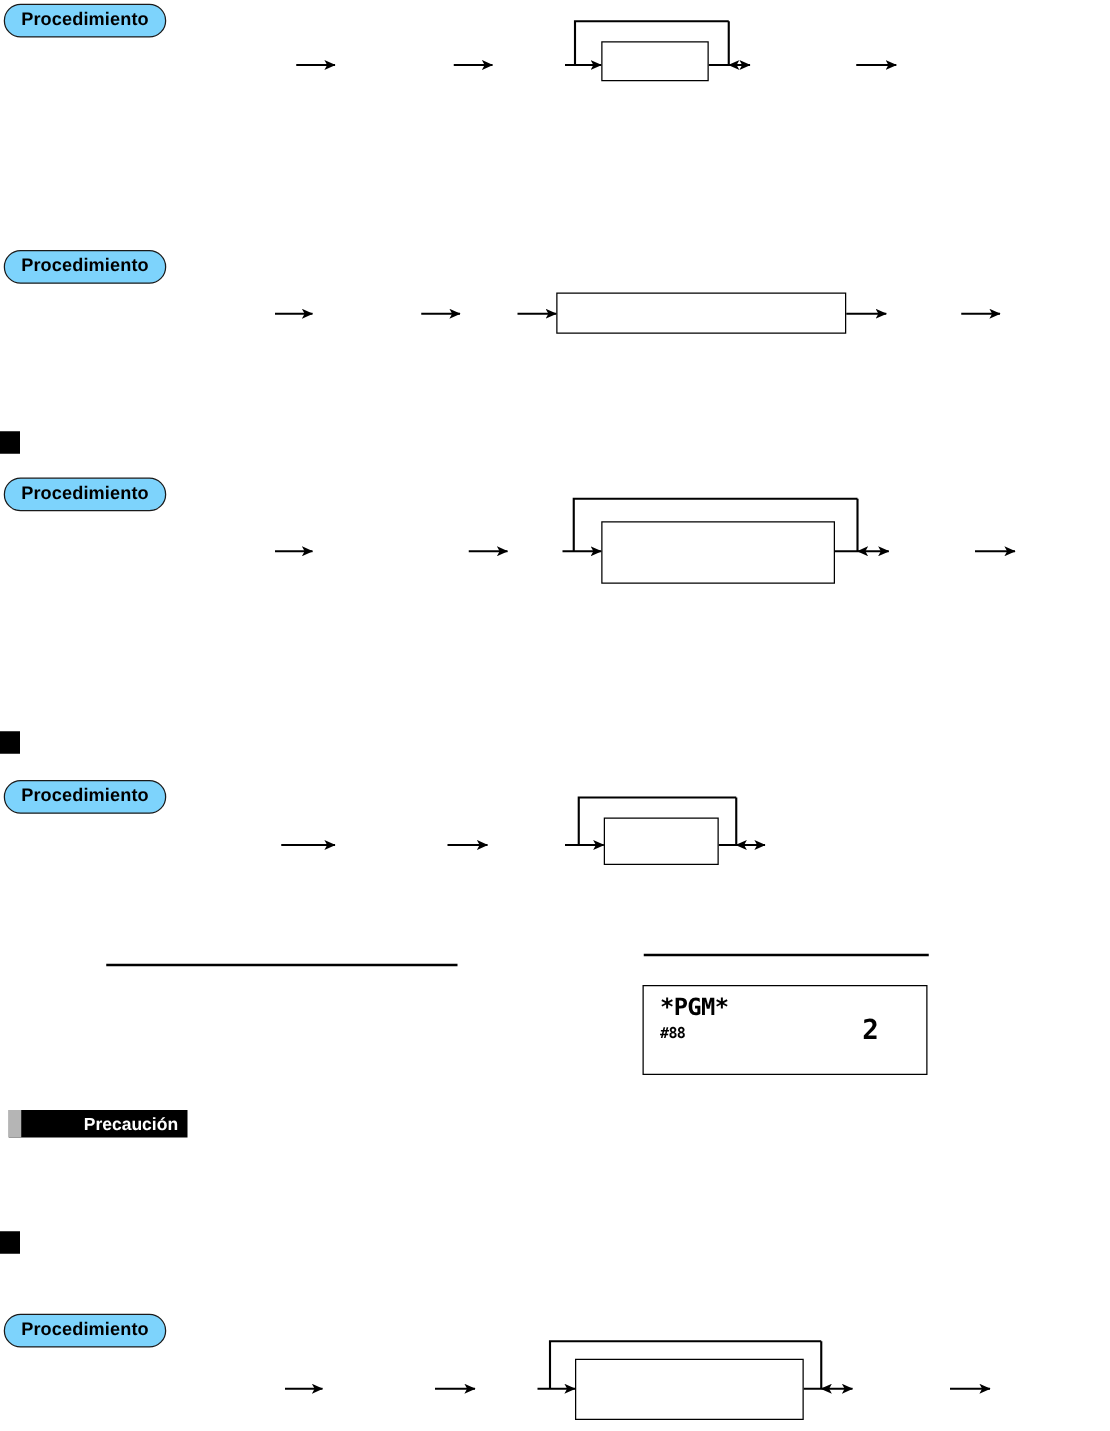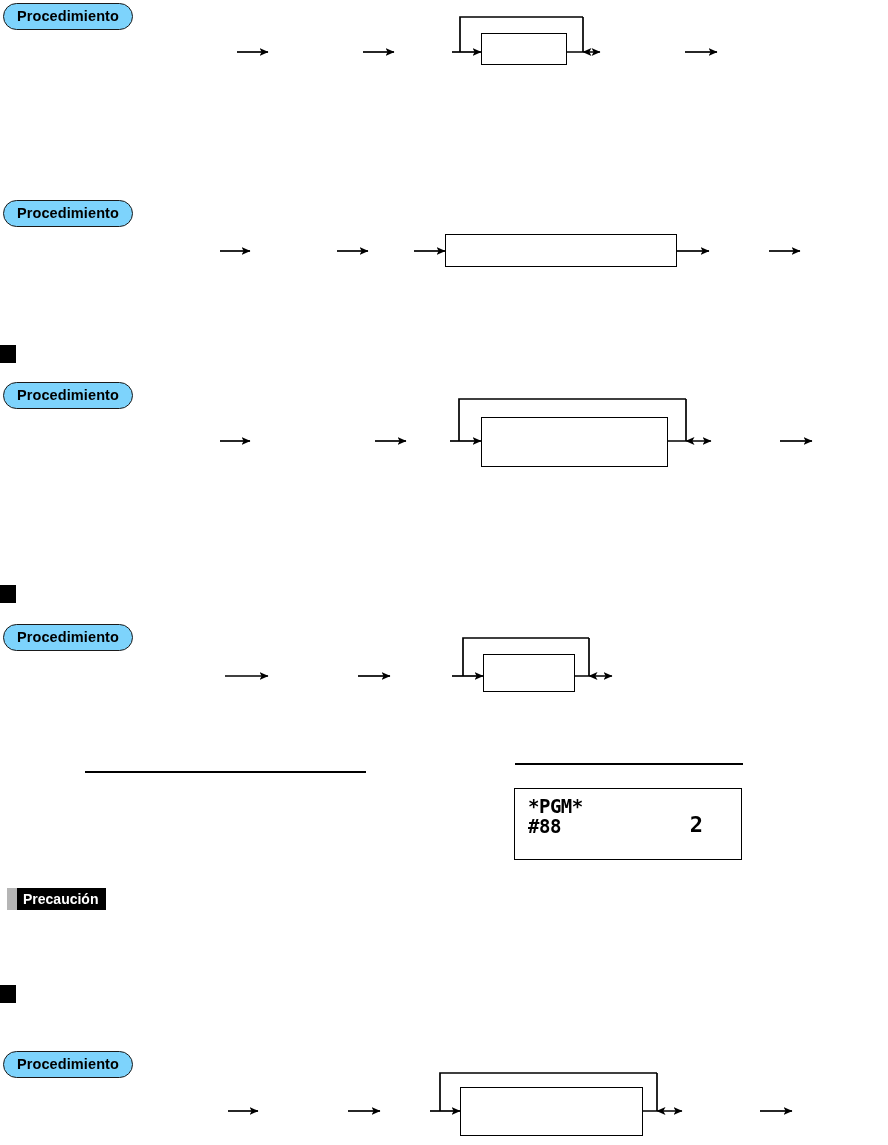--- a/index.html
+++ b/index.html
@@ -105,21 +105,21 @@
     top: 6px;
     font-size: 19px;
     font-weight: bold;
     letter-spacing: -0.5px;
     line-height: 22px;
   }
   .lcd .lcd-line2-left {
     position: absolute;
     left: 13px;
     top: 26px;
-    font-size: 19px;
+    font-size: 12px;
     font-weight: bold;
     letter-spacing: -0.5px;
     line-height: 22px;
   }
   .lcd .lcd-line2-right {
     position: absolute;
     right: 38px;
     top: 24px;
     font-size: 22px;
     font-weight: bold;
@@ -159,21 +159,21 @@
 
 <div class="hrule" style="left:85px; top:771px; width:281px;"></div>
 
 <div class="lcd" style="left:486px; top:788px; width:228px; height:72px;margin-left:28px;">
   <div class="lcd-rule"></div>
   <div class="lcd-line1">*PGM*</div>
   <div class="lcd-line2-left">#88</div>
   <div class="lcd-line2-right">2</div>
 </div>
 
-<div class="caution-badge" style="left:7px; top:888px;">
+<div class="caution-badge" style="left:7px; top:888px;gap:44px;">
   <div class="swatch"></div>
   <div class="caution-label">Precaución</div>
 </div>
 
 <div class="section-bullet" style="left:0px; top:985px;"></div>
 
 <div class="proc-pill" style="left:3px; top:1051px; width:130px;">Procedimiento</div>
 
 <div class="flow-box" style="left:460px; top:1087px; width:183px; height:49px;"></div>
 

